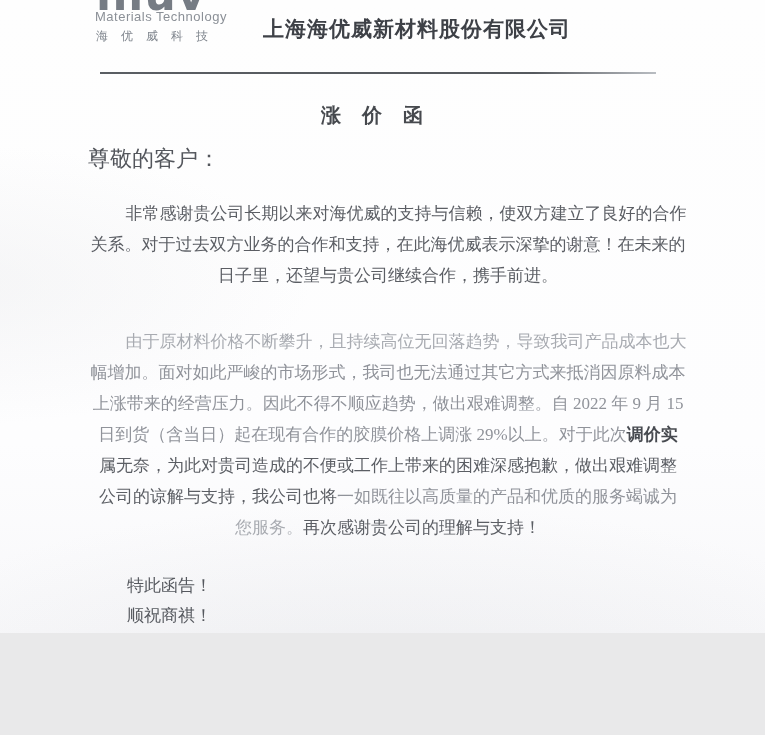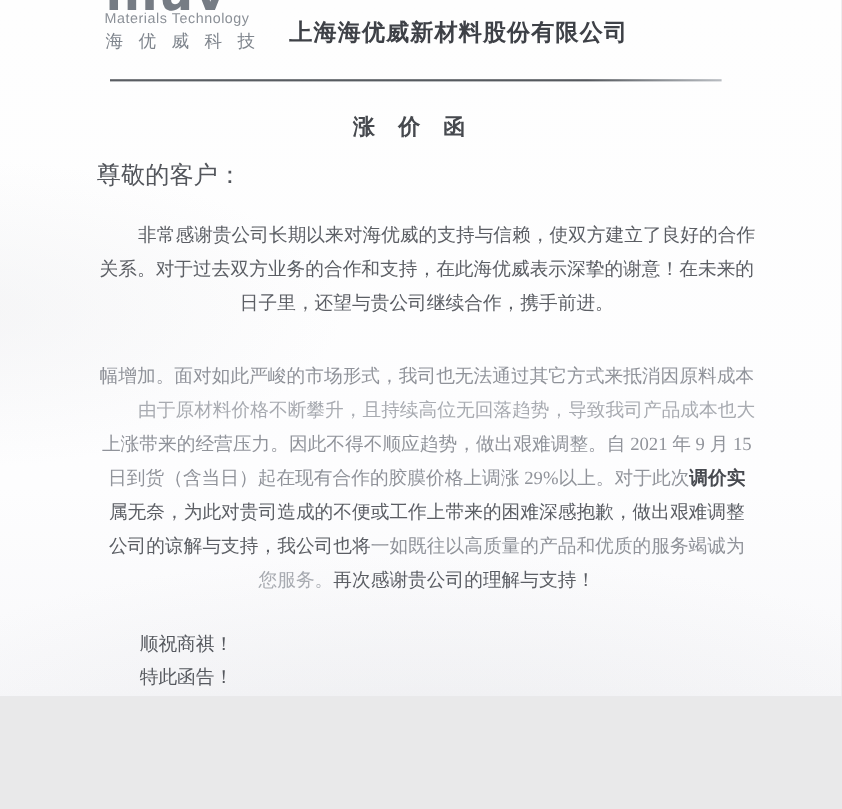--- a/index.html
+++ b/index.html
@@ -24,21 +24,21 @@
     font-family:"DejaVu Sans", sans-serif;
     font-size:44px;font-weight:700;letter-spacing:1px;color:#767c84;
   }
   .logo-en{
     position:absolute;left:95px;top:9px;
     font-family:"Liberation Sans", sans-serif;
     font-size:13px;color:#8b9097;letter-spacing:0.5px;white-space:nowrap;
   }
   .logo-cn{
     position:absolute;left:96px;top:28px;
-    font-size:16px;color:#7f858d;letter-spacing:5px;white-space:nowrap;
+    font-size:12px;color:#7f858d;letter-spacing:5px;white-space:nowrap;
   }
   .company-name{
     position:absolute;left:263px;top:15px;
     font-size:21px;font-weight:600;color:#3e4147;
     letter-spacing:1px;white-space:nowrap;
   }
   .header-rule{
     position:absolute;left:100px;top:72px;width:556px;height:2px;
     background:linear-gradient(to right,#5a5e63 0%,#55595e 78%,#b9bdc2 100%);
   }
@@ -108,32 +108,32 @@
 
   <div class="letter-title">涨 价 函</div>
   <div class="salutation">尊敬的客户：</div>
 
   <div class="para" id="p1">
       <div class="line indent"><span class="tone-normal">非常感谢贵公司长期以来对海优威的支持与信赖，使双方建立了良好的合作</span></div>
       <div class="line"><span class="tone-normal">关系。对于过去双方业务的合作和支持，在此海优威表示深挚的谢意！在未来的</span></div>
       <div class="line"><span class="tone-normal">日子里，还望与贵公司继续合作，携手前进。</span></div>
     </div>
   <div class="para" id="p2">
+      <div class="line indent"><span class="tone-faded">由于原材料价格不断攀升，且持续高位无回落趋势，导致我司产品成本也大</span></div>
       <div class="line"><span class="tone-dim">幅增加。面对如此严峻的市场形式，我司也无法通过其它方式来抵消因原料成本</span></div>
-      <div class="line indent"><span class="tone-faded">由于原材料价格不断攀升，且持续高位无回落趋势，导致我司产品成本也大</span></div>
-      <div class="line"><span class="tone-dim">上涨带来的经营压力。因此不得不顺应趋势，做出艰难调整。自 2021 年 9 月 15</span></div>
+      <div class="line"><span class="tone-dim">上涨带来的经营压力。因此不得不顺应趋势，做出艰难调整。自 2022 年 9 月 15</span></div>
       <div class="line"><span class="tone-dim">日到货（含当日）起在现有合作的胶膜价格上调涨 29%以上。对于此次</span><span class="tone-bold">调价实</span></div>
       <div class="line"><span class="tone-normal">属无奈，为此对贵司造成的不便或工作上带来的困难深感抱歉，做出艰难调整</span></div>
       <div class="line"><span class="tone-normal">公司的谅解与支持，我公司也将</span><span class="tone-dim">一如既往以高质量的产品和优质的服务竭诚为</span></div>
       <div class="line"><span class="tone-faded">您服务。</span><span class="tone-normal">再次感谢贵公司的理解与支持！</span></div>
     </div>
 
   <div class="closing" id="closing">
+      <div>特此函告！</div>
       <div>顺祝商祺！</div>
-      <div>特此函告！</div>
     </div>
 
   <div class="seal">
     <div class="seal-text" id="seal-text">
         <span style="transform: rotate(-81deg) translateY(-72px);">海</span>
         <span style="transform: rotate(-63deg) translateY(-72px);">优</span>
         <span style="transform: rotate(-45deg) translateY(-72px);">威</span>
         <span style="transform: rotate(-27deg) translateY(-72px);">新</span>
         <span style="transform: rotate(-9deg) translateY(-72px);">材</span>
         <span style="transform: rotate(9deg) translateY(-72px);">料</span>

